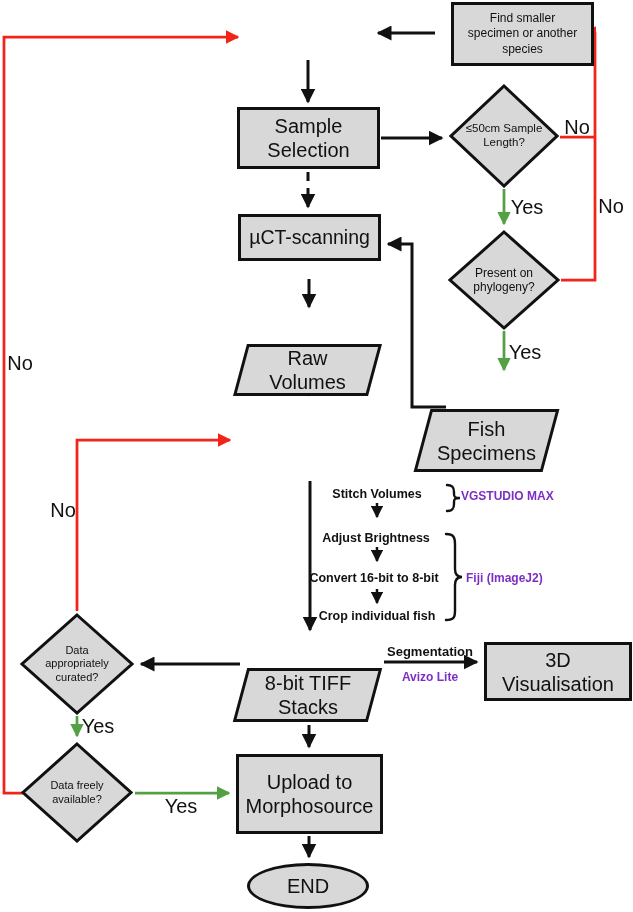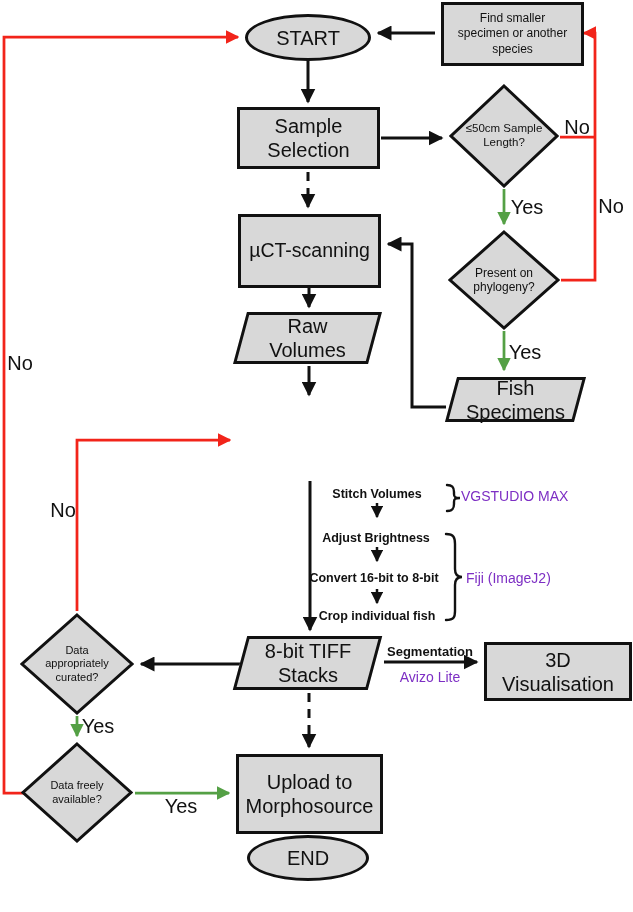--- a/index.html
+++ b/index.html
@@ -15,35 +15,35 @@
   .brace{fill:none;stroke:var(--line);stroke-width:2.4;stroke-linecap:round;}
   .mb{fill:var(--line);} .mr{fill:var(--red);} .mg{fill:var(--green);}
 
   .node{position:absolute;box-sizing:border-box;display:flex;align-items:center;justify-content:center;
         text-align:center;line-height:1.2;}
   .rect{background:var(--fill);border:3px solid var(--line);}
   .oval{background:var(--fill);border:3px solid var(--line);border-radius:50%;}
   .big{font-size:20px;}
   .small{font-size:12px;line-height:1.3;}
 
-  .para{position:absolute;}
+  .para{position:absolute;margin-top:32px;}
   .para .skew{position:absolute;top:0;height:100%;background:var(--fill);
               border:3px solid var(--line);box-sizing:border-box;transform:skewX(-15deg);}
   .para .lbl{position:absolute;inset:0;display:flex;align-items:center;justify-content:center;
              text-align:center;font-size:20px;line-height:1.2;}
 
   .diamond{position:absolute;}
   .diamond svg{position:absolute;left:0;top:0;}
   .diamond .lbl{position:absolute;inset:0;display:flex;align-items:center;justify-content:center;
                 text-align:center;font-size:11.5px;line-height:1.2;padding:0 14px;}
   .diamond polygon{fill:var(--fill);stroke:var(--line);stroke-width:3;}
 
   .flab{position:absolute;transform:translate(-50%,-50%);font-size:20px;white-space:nowrap;}
   .plab{position:absolute;transform:translate(-50%,-50%);font-size:12.5px;font-weight:600;white-space:nowrap;}
-  .tool{position:absolute;transform:translateY(-50%);font-size:14px;font-weight:400;
+  .tool{position:absolute;transform:translateY(-50%);font-size:12px;font-weight:700;
         color:var(--purple);white-space:nowrap;}
   .tool.center{transform:translate(-50%,-50%);}
 </style>
 </head>
 <body>
 
 <div id="stage">
 
   <svg id="edges" viewBox="0 0 633 912">
     <defs>
@@ -83,57 +83,54 @@
 
     <path class="e red" d="M560 137 H595"></path>
     <path class="e red" d="M561 280 H595 V33 H584" marker-end="url(#ar)"></path>
     <path class="e red" d="M24 793 H4 V37 H238" marker-end="url(#ar)"></path>
     <path class="e red" d="M77 611 V440 H230" marker-end="url(#ar)"></path>
 
     <path class="brace" d="M447 485 C453 485 454 488 454 492 L454 494 C454 497 455 498 460 498 C455 498 454 499 454 502 L454 504 C454 508 453 511 447 511"></path>
     <path class="brace" d="M446 534 C454 534 455 538 455 544 L455 569 C455 574 457 577 462 577 C457 577 455 580 455 585 L455 611 C455 617 454 620 446 620"></path>
   </svg>
 
-  <div class="node oval big" style="left:245px;top:14px;width:126px;height:47px;">
-      <span>START</span>
-    </div>
 
-  <div class="node oval big" style="left:247px;top:835px;width:122px;height:46px;">
+  <div class="node oval big" style="left:247px;top:863px;width:122px;height:46px;">
       <span>END</span>
     </div>
 
-  <div class="node rect small" style="left:441px;top:2px;width:143px;height:64px;padding:0 12px;">
+  <div class="node rect small" style="left:451px;top:2px;width:143px;height:64px;padding:0 12px;">
       <span>Find smaller specimen or another species</span>
     </div>
 
   <div class="node rect big" style="left:237px;top:107px;width:143px;height:62px;padding:0 18px;text-align:center;">
       <span>Sample Selection</span>
     </div>
 
-  <div class="node rect" style="left:238px;top:214px;width:143px;height:74px;font-size:19.5px;white-space:nowrap;">
+  <div class="node rect" style="left:238px;top:214px;width:143px;height:47px;font-size:19.5px;white-space:nowrap;">
       <span>µCT-scanning</span>
     </div>
 
 
   <div class="node rect big" style="left:484px;top:642px;width:148px;height:59px;padding:0 4px;">
       <span>3D Visualisation</span>
     </div>
 
   <div class="node rect big" style="left:236px;top:754px;width:147px;height:80px;padding:0 6px;">
       <span>Upload to Morphosource</span>
     </div>
 
   <div class="para" style="left:233px;top:312px;width:149px;height:52px;">
     <div class="skew" style="left:7px;width:135px;"></div>
     <div class="lbl">
         <span style="width:100px;">Raw Volumes</span>
       </div>
   </div>
 
-  <div class="para" style="left:444px;top:377px;width:143px;height:45px;">
+  <div class="para" style="left:415px;top:377px;width:143px;height:63px;">
     <div class="skew" style="left:7px;width:129px;"></div>
     <div class="lbl">
         <span style="width:110px;">Fish Specimens</span>
       </div>
   </div>
 
   <div class="para" style="left:234px;top:636px;width:148px;height:54px;">
     <div class="skew" style="left:6px;width:135px;"></div>
     <div class="lbl">
         <span style="width:110px;">8-bit TIFF Stacks</span>

